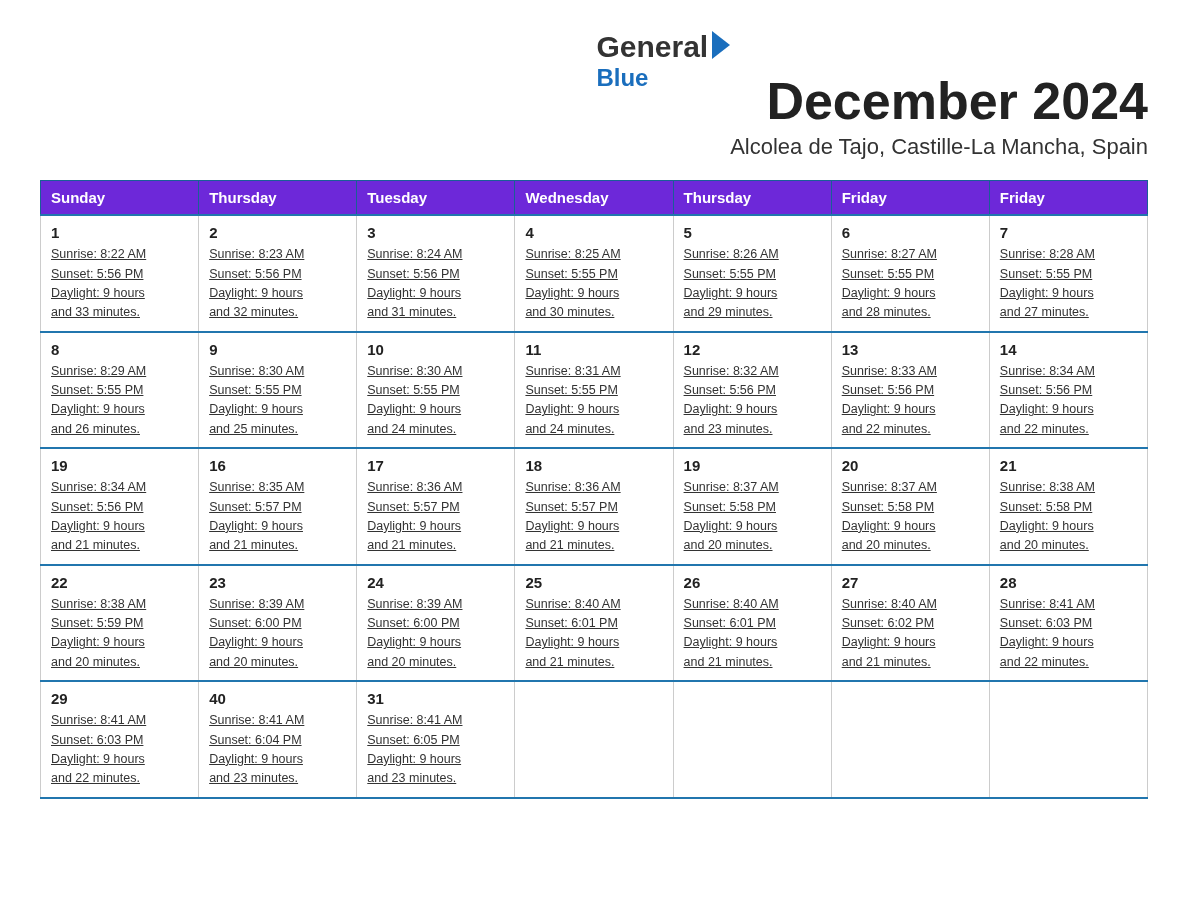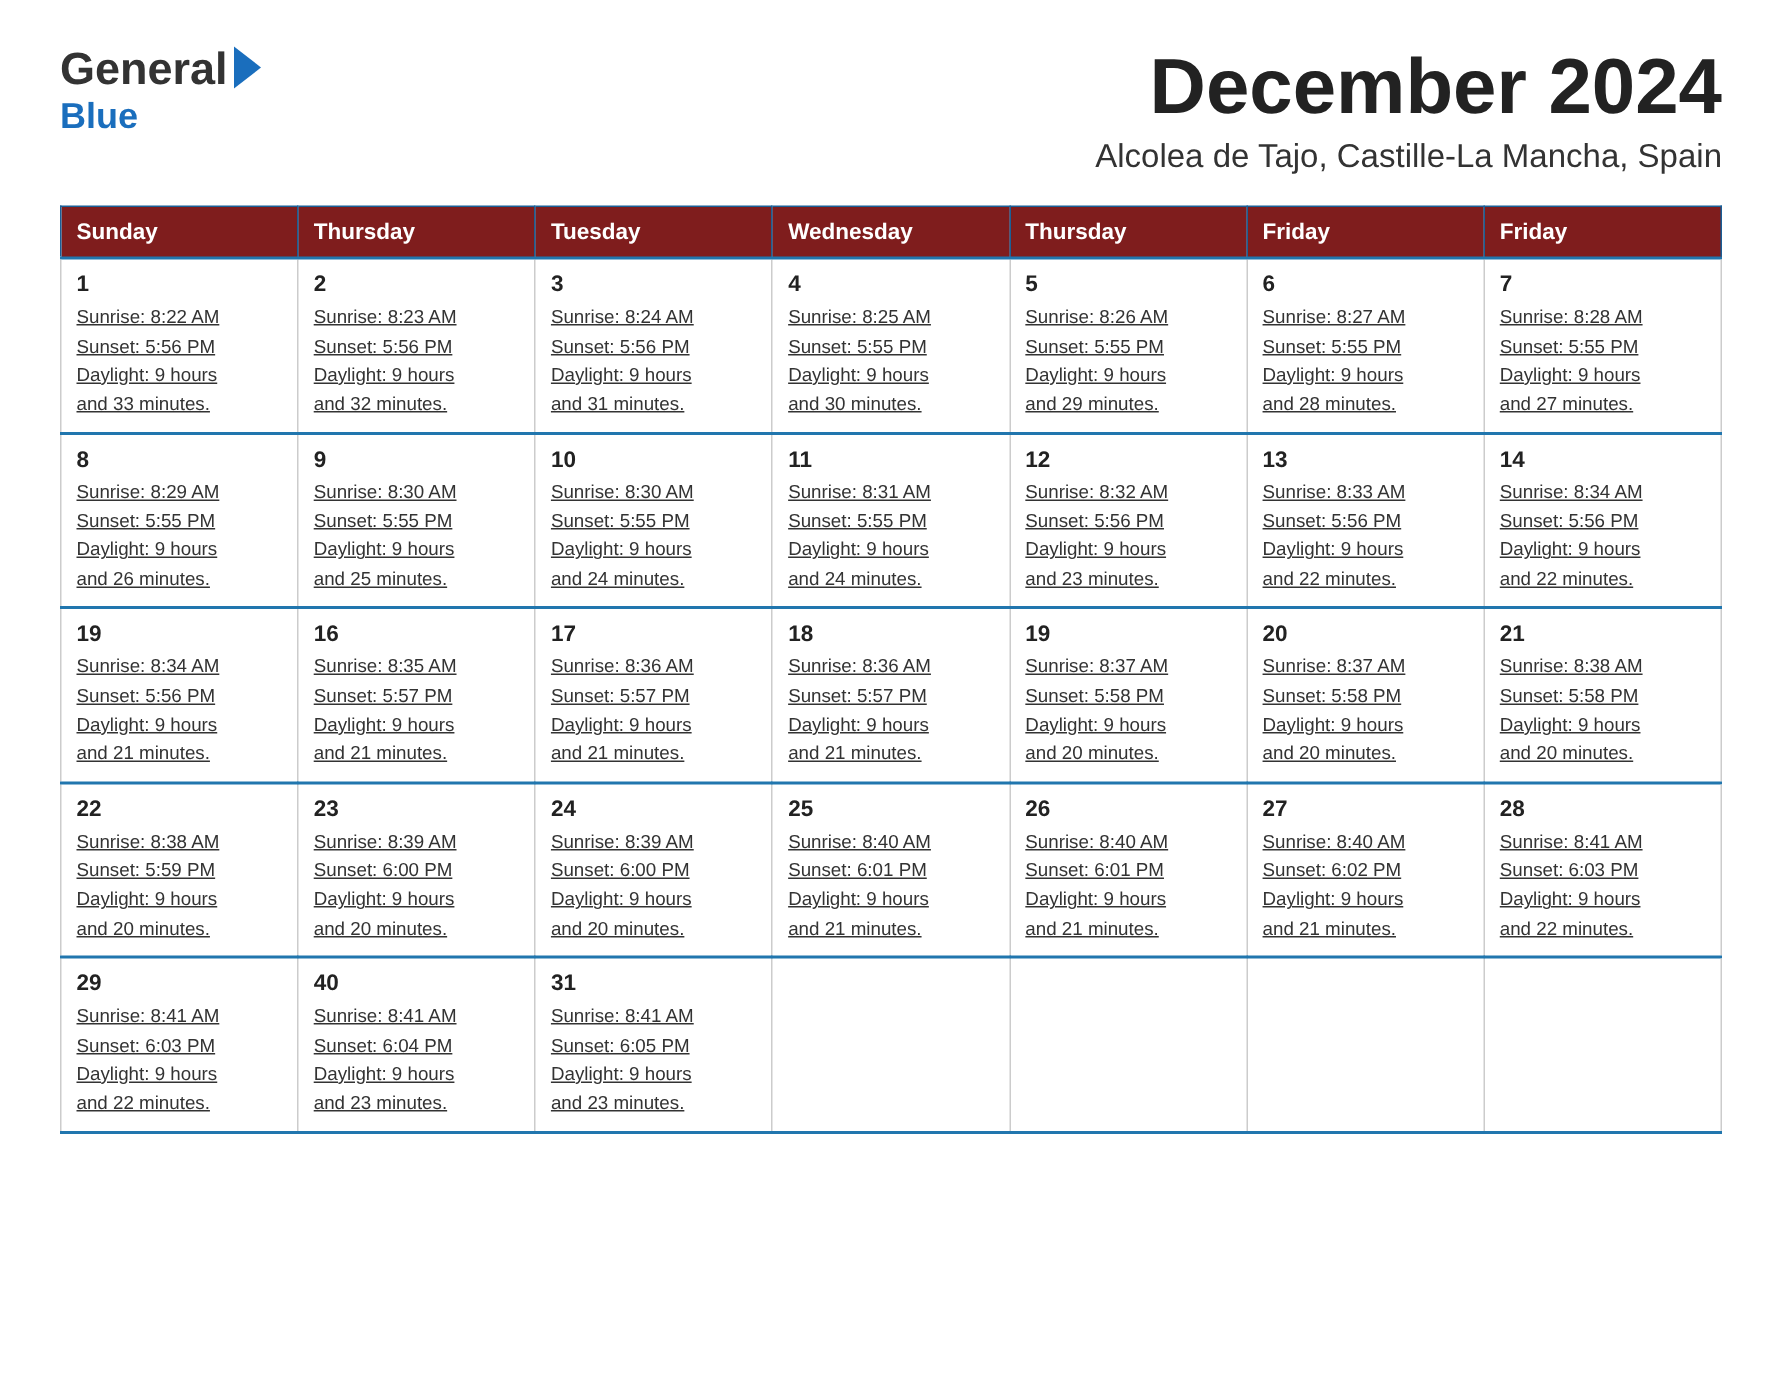--- a/index.html
+++ b/index.html
@@ -5,21 +5,21 @@
     * { box-sizing: border-box; margin: 0; padding: 0; }
     body {
       font-family: Arial, Helvetica, sans-serif;
       background: #fff;
       padding: 30px 40px;
       width: 1188px;
       min-height: 918px;
     }
     .header-area {
       display: flex;
-      justify-content: space-between;
+      justify-content: flex-end;
       align-items: flex-start;
       margin-bottom: 20px;
     }
     .logo {
       display: flex;
       flex-direction: column;
       align-items: flex-start;
     }
     .logo-blue {
       font-size: 24px;
@@ -42,39 +42,40 @@
       border-top: 14px solid transparent;
       border-bottom: 14px solid transparent;
       border-left: 18px solid #1a6ebd;
       margin-left: 4px;
       vertical-align: middle;
       position: relative;
       top: -2px;
     }
     .title-area {
       text-align: right;
+      margin-top: 43px;
     }
     .month-title {
       font-size: 52px;
       font-weight: bold;
       color: #222;
       line-height: 1.1;
     }
     .location-title {
       font-size: 22px;
       color: #333;
       margin-top: 4px;
     }
     .calendar-table {
       width: 100%;
       border-collapse: collapse;
       border: 1px solid #aaa;
     }
     .calendar-table th {
-      background-color: #7f1d1d;
+      background-color: #6d28d9;
       color: #fff;
       font-size: 15px;
       font-weight: bold;
       padding: 8px 10px;
       text-align: left;
       border: 1px solid #1a5f96;
     }
     .calendar-table td {
       vertical-align: top;
       padding: 8px 10px;

